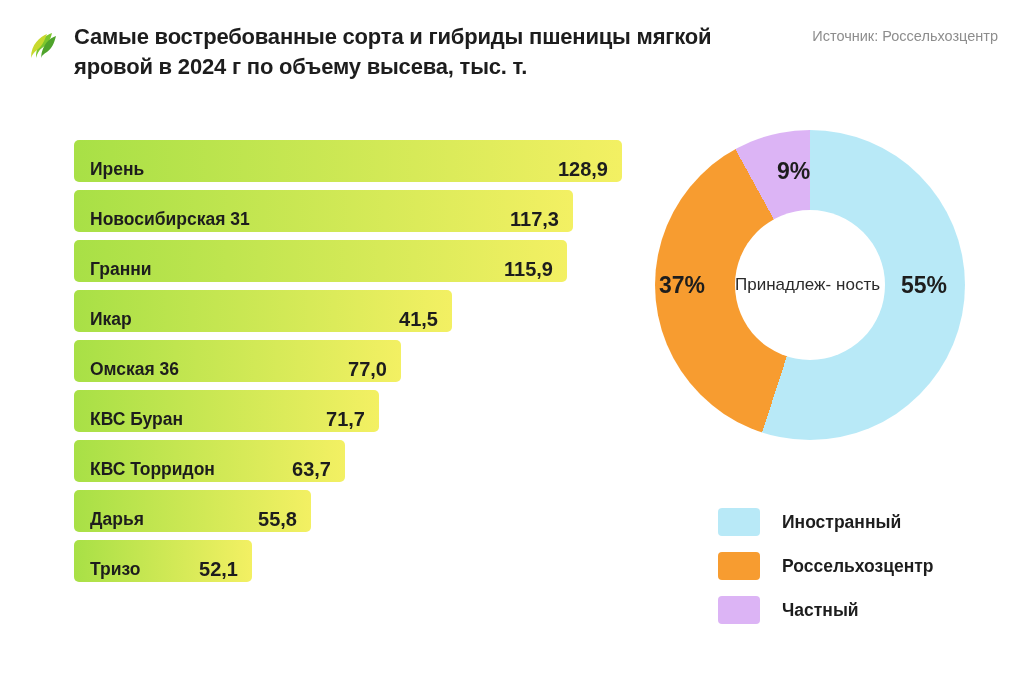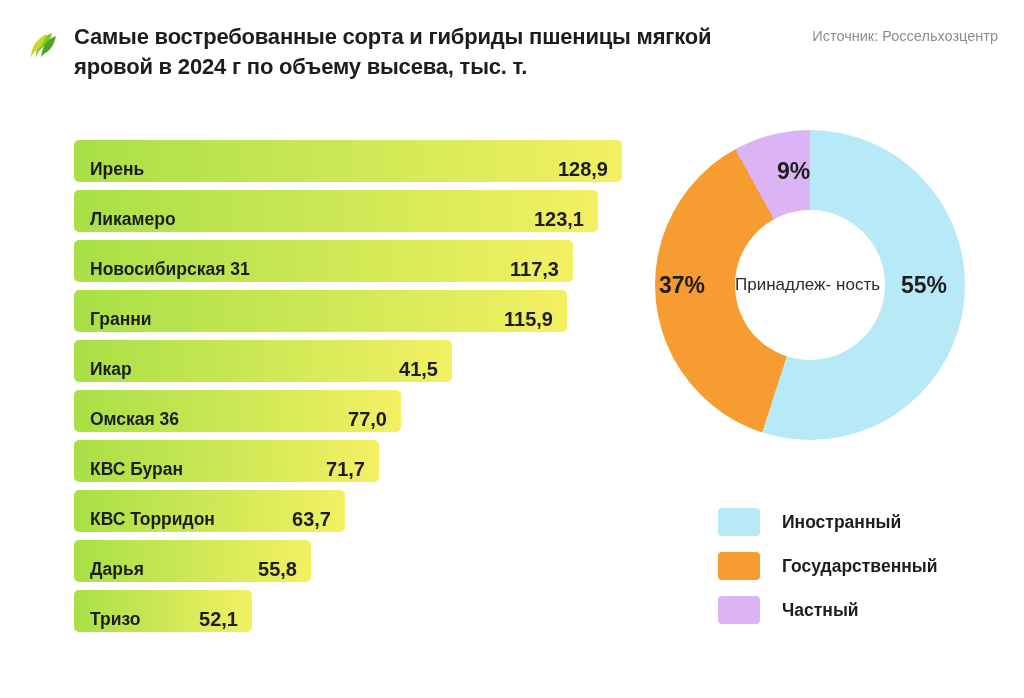--- a/index.html
+++ b/index.html
@@ -180,26 +180,20 @@
 </div>
 
 <div class="bars">
   <div class="bar-row">
     <div class="bar" style="width:548px">
       <span class="bar-label">Ирень</span>
       <span class="bar-value">128,9</span>
     </div>
   </div>
   <div class="bar-row">
-    <div class="bar" style="width:524px">
-      <span class="bar-label">Ликамеро</span>
-      <span class="bar-value">123,1</span>
-    </div>
-  </div>
-  <div class="bar-row">
     <div class="bar" style="width:499px">
       <span class="bar-label">Новосибирская 31</span>
       <span class="bar-value">117,3</span>
     </div>
   </div>
   <div class="bar-row">
     <div class="bar" style="width:493px">
       <span class="bar-label">Гранни</span>
       <span class="bar-value">115,9</span>
     </div>
@@ -253,19 +247,19 @@
   <div class="slice-pct pct-2">9%</div>
 </div>
 
 <div class="legend">
   <div class="legend-row">
     <div class="legend-swatch" style="background:#b8e9f7"></div>
     <div class="legend-text">Иностранный</div>
   </div>
   <div class="legend-row">
     <div class="legend-swatch" style="background:#f79c30"></div>
-    <div class="legend-text">Государственный</div>
+    <div class="legend-text">Россельхозцентр</div>
   </div>
   <div class="legend-row">
     <div class="legend-swatch" style="background:#dcb4f5"></div>
     <div class="legend-text">Частный</div>
   </div>
 </div>
 
 </body></html>

